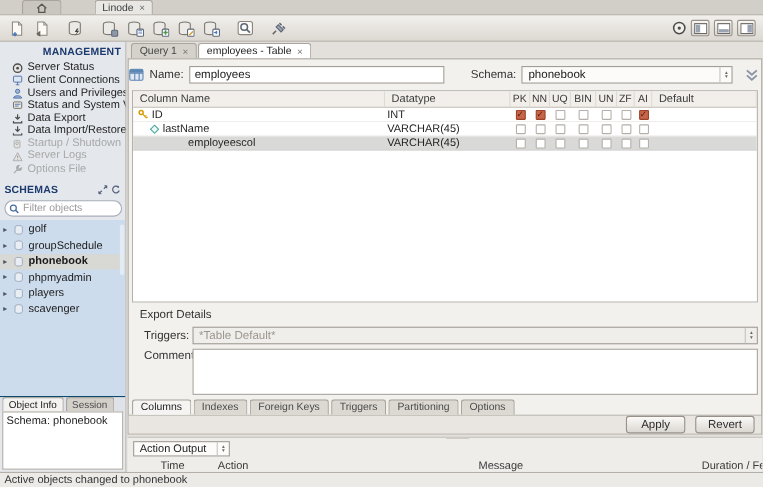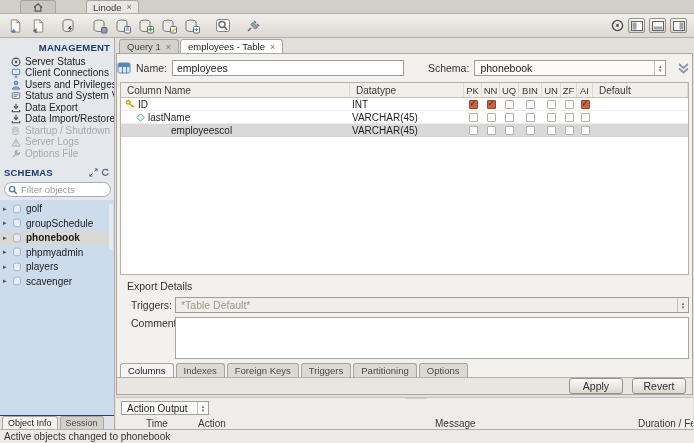--- a/index.html
+++ b/index.html
@@ -436,20 +436,23 @@
       </div>
 
       <div class="oi-tabs">
         <div class="oi-tab active">
             <span>Object Info</span>
           </div>
         <div class="oi-tab">
             <span>Session</span>
           </div>
       </div>
+      <div class="oi-panel">
+        <span>Schema: phonebook</span>
+      </div>
     </div>
 
     <div class="main">
 
       <div class="ed-tabs">
         <div class="ed-tab">
           <span>Query 1</span>
             <span class="x">×</span>
         </div>
         <div class="ed-tab active">

